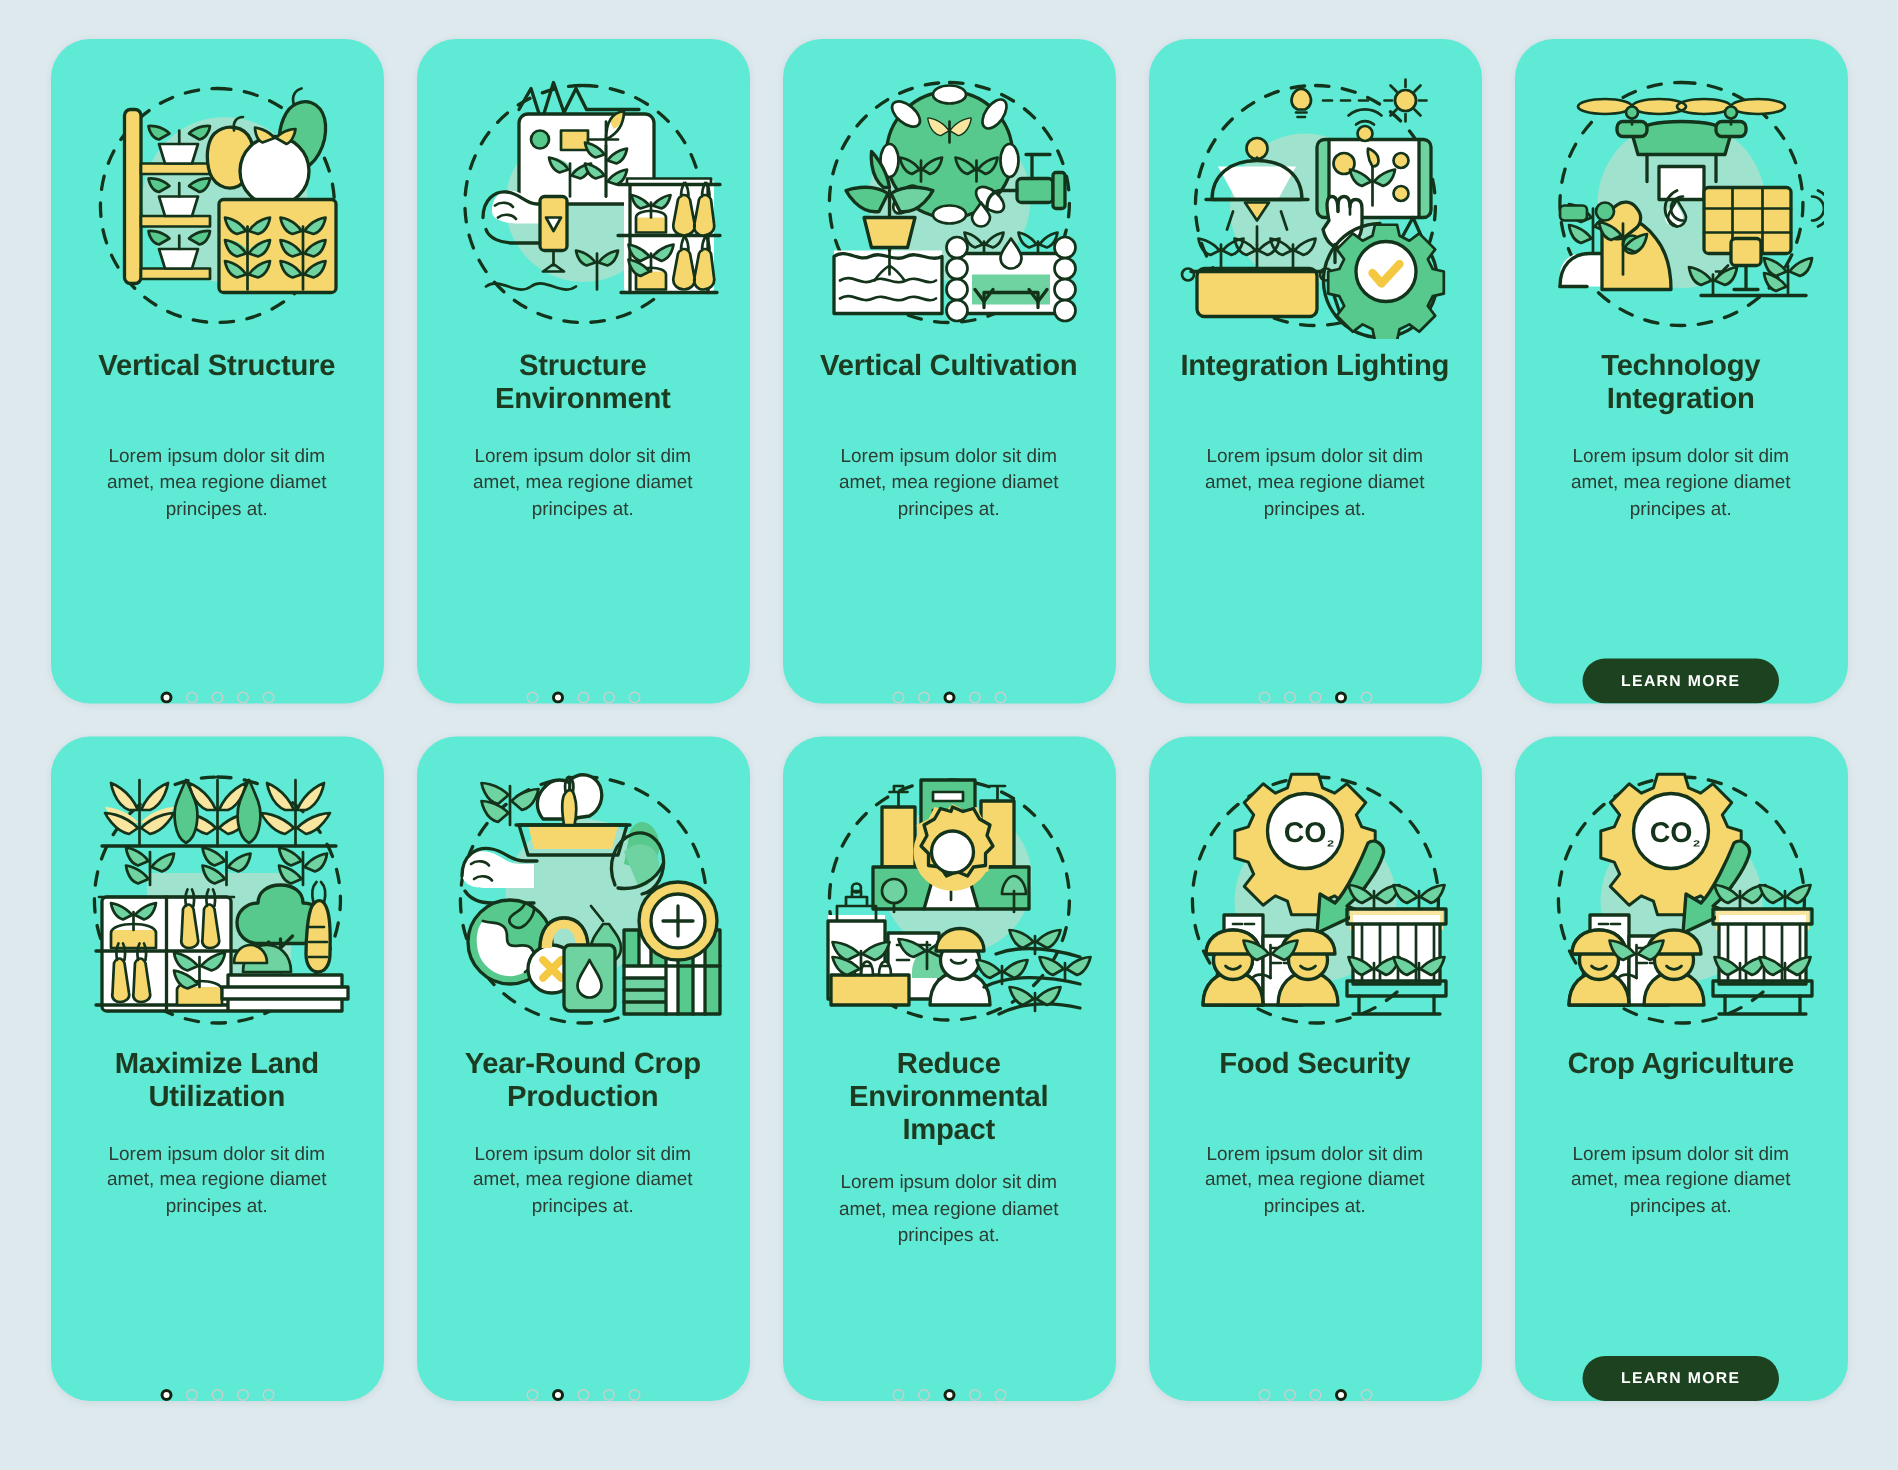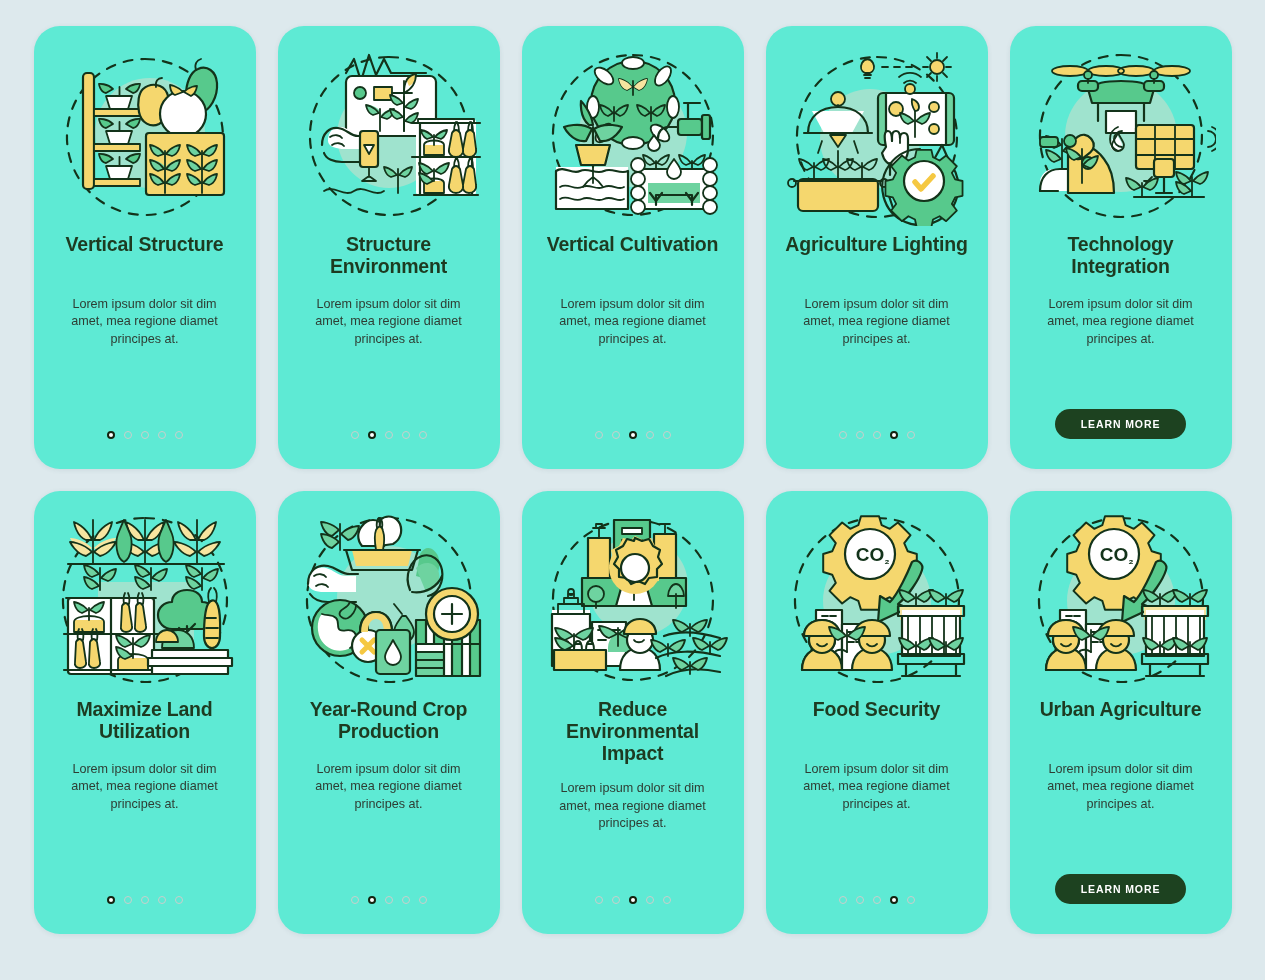--- a/index.html
+++ b/index.html
@@ -55,21 +55,20 @@
   .card-body {
     font-size: 12.6px;
     color: #2e3d33;
     text-align: center;
     line-height: 1.37;
     padding: 0 22px;
     margin-top: 16px;
   }
   .card-footer {
     margin-top: auto;
-    margin-bottom: 30px;
     display: flex;
     align-items: flex-end;
     justify-content: center;
     width: 100%;
   }
   .dots { display: flex; gap: 9px; align-items: center; }
   .dot {
     width: 8px; height: 8px; border-radius: 50%;
     border: 1.5px solid #c9cfcb;
     background: transparent;
@@ -420,21 +419,21 @@
   <path class="st" d="M112 170l-6-18 19-2z" fill="#13331a"></path>
   <g transform="translate(142,140)">
     <path class="green" d="M-9-38h18l2 9 8 4 8-6 13 13-6 8 4 8 9 2v18l-9 2-4 8 6 8-13 13-8-6-8 4-2 9h-18l-2-9-8-4-8 6-13-13 6-8-4-8-9-2v-18l9-2 4-8-6-8 13-13 8 6 8-4z" transform="scale(0.82)"></path>
     <path class="st" d="M-9-38h18l2 9 8 4 8-6 13 13-6 8 4 8 9 2v18l-9 2-4 8 6 8-13 13-8-6-8 4-2 9h-18l-2-9-8-4-8 6-13-13 6-8-4-8-9-2v-18l9-2 4-8-6-8 13-13 8 6 8-4z" transform="scale(0.82)"></path>
     <circle class="white" cx="0" cy="0" r="20"></circle>
             <circle class="st" cx="0" cy="0" r="20"></circle>
     <path d="M-9 1l6 7 12-13" fill="none" stroke="#f5c842" stroke-width="5.5" stroke-linecap="round" stroke-linejoin="round"></path>
   </g>
 </svg>
       </div>
-      <div class="card-title">Agriculture Lighting</div>
+      <div class="card-title">Integration Lighting</div>
       <div class="card-body">Lorem ipsum dolor sit dim amet, mea regione diamet principes at.</div>
       <div class="card-footer">
         <div class="dots">
           <span class="dot"></span>
           <span class="dot"></span>
           <span class="dot"></span>
           <span class="dot active"></span>
           <span class="dot"></span>
         </div>
       </div>
@@ -927,19 +926,19 @@
     <path class="green2" d="M133 92c-7-8-16-8-16-8s2 10 9 12zM135 92c7-8 16-8 16-8s-2 10-9 12z"></path>
     <path d="M164 100V88"></path>
     <path class="green2" d="M163 92c-7-8-16-8-16-8s2 10 9 12zM165 92c7-8 16-8 16-8s-2 10-9 12z"></path>
     <path d="M134 148v-12"></path>
     <path class="green2" d="M133 140c-7-8-16-8-16-8s2 10 9 12zM135 140c7-8 16-8 16-8s-2 10-9 12z"></path>
     <path d="M164 148v-12"></path>
     <path class="green2" d="M163 140c-7-8-16-8-16-8s2 10 9 12zM165 140c7-8 16-8 16-8s-2 10-9 12z"></path>
   </g>
 </svg>
       </div>
-      <div class="card-title">Urban Agriculture</div>
+      <div class="card-title">Crop Agriculture</div>
       <div class="card-body">Lorem ipsum dolor sit dim amet, mea regione diamet principes at.</div>
       <div class="card-footer">
         <button class="learn-more">LEARN MORE</button>
       </div>
     </div>
   </div>
 
 </body></html>

